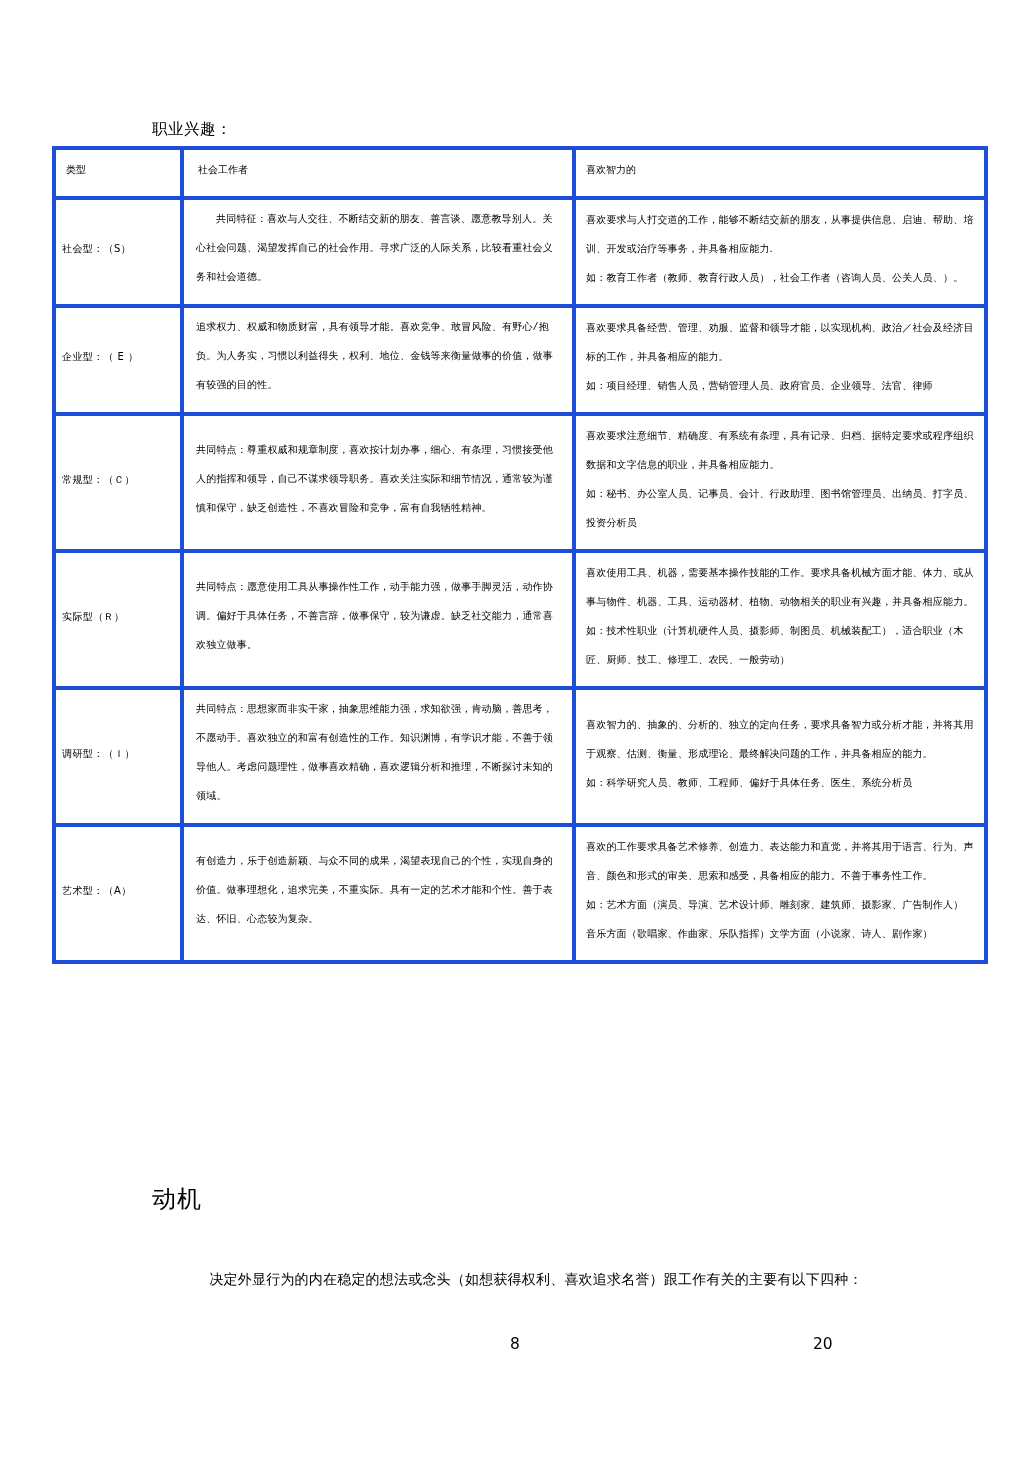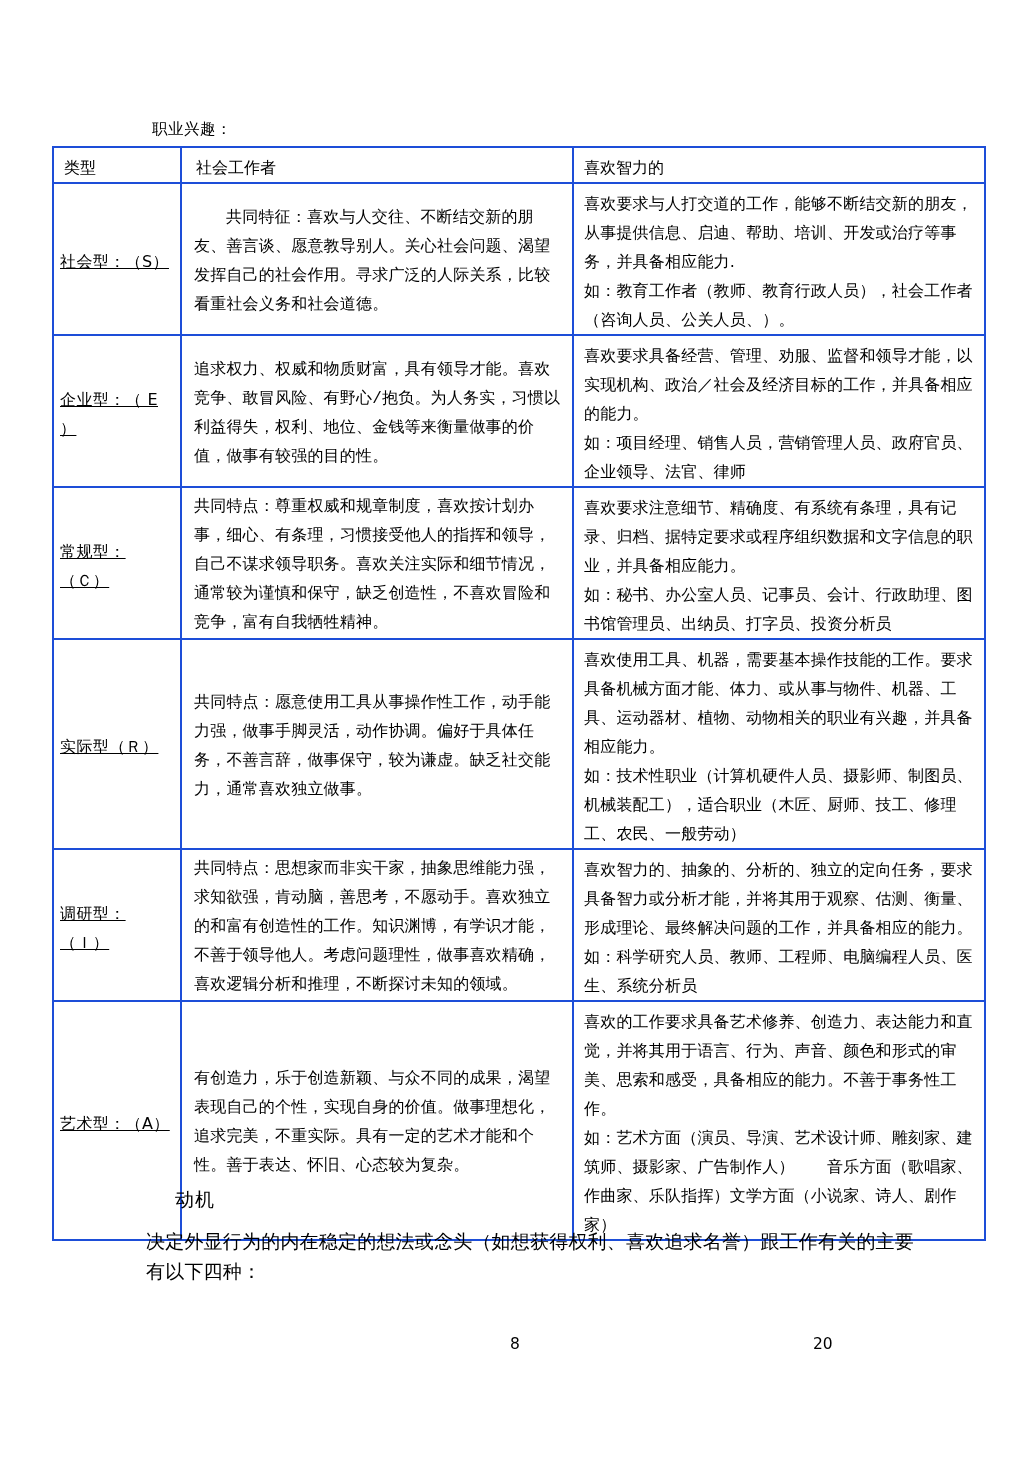--- a/index.html
+++ b/index.html
@@ -32,43 +32,42 @@
   }
   table.interest-table {
     position: absolute;
     left: 52px;
     top: 146px;
     width: 932px;
     border-collapse: collapse;
     table-layout: fixed;
   }
   table.interest-table td, table.interest-table th {
-    border: 2px solid #1d4ed8;
+    border: 4px solid #1d4ed8;
     vertical-align: middle;
-    font-size: 16px;
+    font-size: 10px;
     line-height: 29px;
-    padding: 5px 8px 0 8px;
+    padding: 5px 8px 12px 8px;
     font-weight: normal;
     text-align: left;
   }
   table.interest-table col.c1 { width: 128px; }
   table.interest-table col.c2 { width: 392px; }
   table.interest-table col.c3 { width: 412px; }
 
   .hdr-cell {
     line-height: 34px;
     padding-left: 10px !important;
   }
   .hdr-cell.pad2 { padding-left: 14px !important; }
 
   .type-cell {
     text-align: left;
     padding-left: 6px !important;
     letter-spacing: 0.4px;
-    text-decoration: underline;
   }
   .feat-cell {
     padding-left: 12px !important;
     padding-right: 10px !important;
     text-align: justify;
     text-justify: inter-ideograph;
     letter-spacing: 0.2px;
     font-family: Liberation Mono, monospace;
   }
   .job-cell {
@@ -77,33 +76,33 @@
     text-align: justify;
     text-justify: inter-ideograph;
     letter-spacing: 0.2px;
   }
   .indent2 { text-indent: 2em; }
 
   .motiv-title {
     position: absolute;
     left: 152px;
     top: 1182px;
-    font-size: 19px;
+    font-size: 24px;
     line-height: 34px;
     letter-spacing: 1px;
-    margin-left: 23px;
   }
   .motiv-p {
     position: absolute;
     left: 146px;
-    top: 1226px;
+    top: 1264px;
     width: 780px;
-    font-size: 19px;
+    font-size: 14px;
     line-height: 30px;
     letter-spacing: 0.2px;
+    text-align: center;
   }
   .page-num {
     position: absolute;
     top: 1335px;
     font-size: 15.5px;
   }
   .page-num.left { left: 510px; }
   .page-num.right { left: 813px; }
 </style>
 </head>
@@ -170,21 +169,21 @@
         </td>
       </tr>
 
       <tr>
         <td class="type-cell">调研型：（Ｉ）</td>
         <td class="feat-cell">
           <div>共同特点：思想家而非实干家，抽象思维能力强，求知欲强，肯动脑，善思考，不愿动手。喜欢独立的和富有创造性的工作。知识渊博，有学识才能，不善于领导他人。考虑问题理性，做事喜欢精确，喜欢逻辑分析和推理，不断探讨未知的领域。</div>
         </td>
         <td class="job-cell">
           <div>喜欢智力的、抽象的、分析的、独立的定向任务，要求具备智力或分析才能，并将其用于观察、估测、衡量、形成理论、最终解决问题的工作，并具备相应的能力。</div>
-          <div>如：科学研究人员、教师、工程师、电脑编程人员、医生、系统分析员</div>
+          <div>如：科学研究人员、教师、工程师、偏好于具体任务、医生、系统分析员</div>
         </td>
       </tr>
 
       <tr>
         <td class="type-cell">艺术型：（A）</td>
         <td class="feat-cell">
           <div>有创造力，乐于创造新颖、与众不同的成果，渴望表现自己的个性，实现自身的价值。做事理想化，追求完美，不重实际。具有一定的艺术才能和个性。善于表达、怀旧、心态较为复杂。</div>
         </td>
         <td class="job-cell">
           <div>喜欢的工作要求具备艺术修养、创造力、表达能力和直觉，并将其用于语言、行为、声音、颜色和形式的审美、思索和感受，具备相应的能力。不善于事务性工作。</div>

